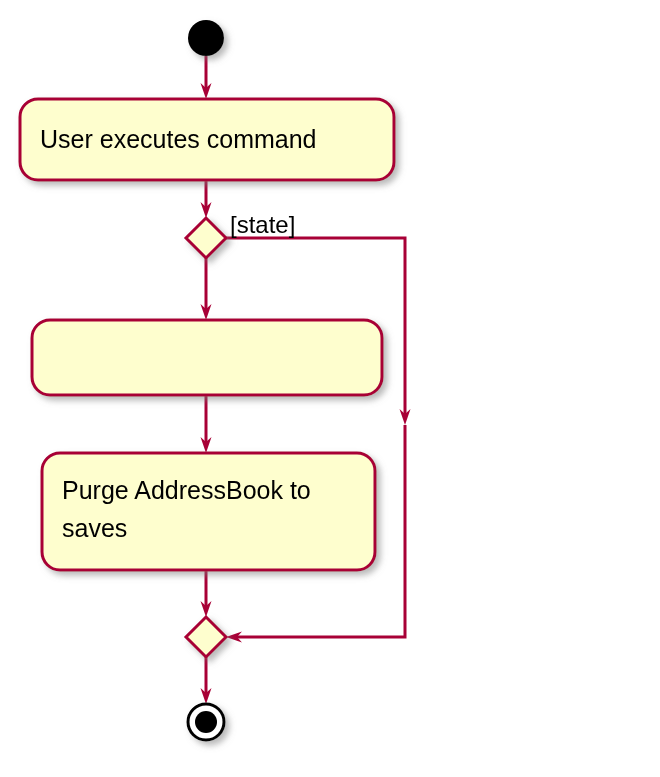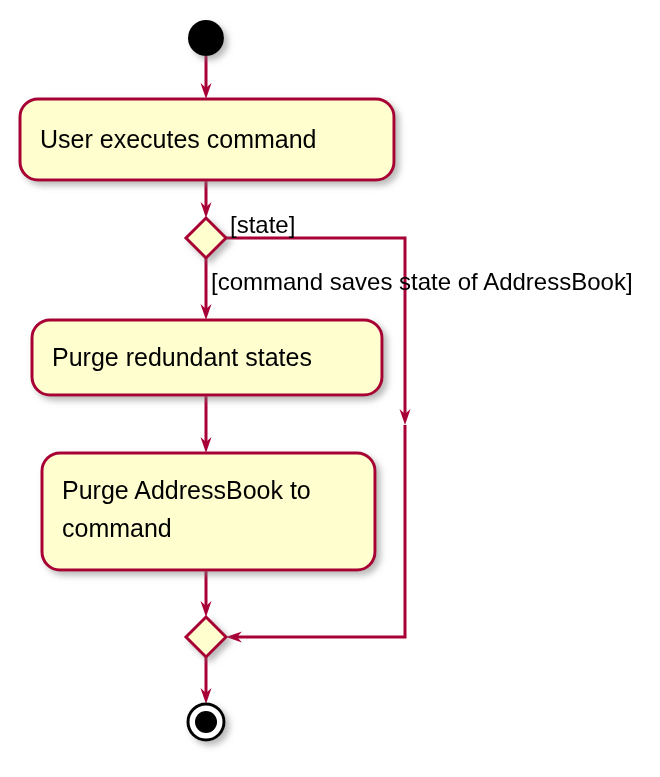--- a/index.html
+++ b/index.html
@@ -121,23 +121,21 @@
     </g>
 
     <g>
       <circle cx="206" cy="722" r="18" fill="#FFFFFF" stroke="#000000" stroke-width="3" filter="url(#softshadow)"></circle>
       <circle cx="206" cy="722" r="11" fill="#000000"></circle>
     </g>
   </svg>
 
   <div class="node-label" style="left:40px; top:123px;">User executes command</div>
 
-  <div class="node-label" style="left:52px; top:341px;">Purge redundant states</div>
 
   <div class="node-label" style="left:62px; top:474px;">Purge AddressBook to</div>
 
-  <div class="node-label" style="left:62px; top:512px;">command</div>
+  <div class="node-label" style="left:62px; top:512px;">saves</div>
 
   <div class="edge-label" style="left:230px; top:212px;">[state]</div>
 
-  <div class="edge-label" style="left:211px; top:269px;">[command saves state of AddressBook]</div>
 
 </div>
 
 </body></html>

